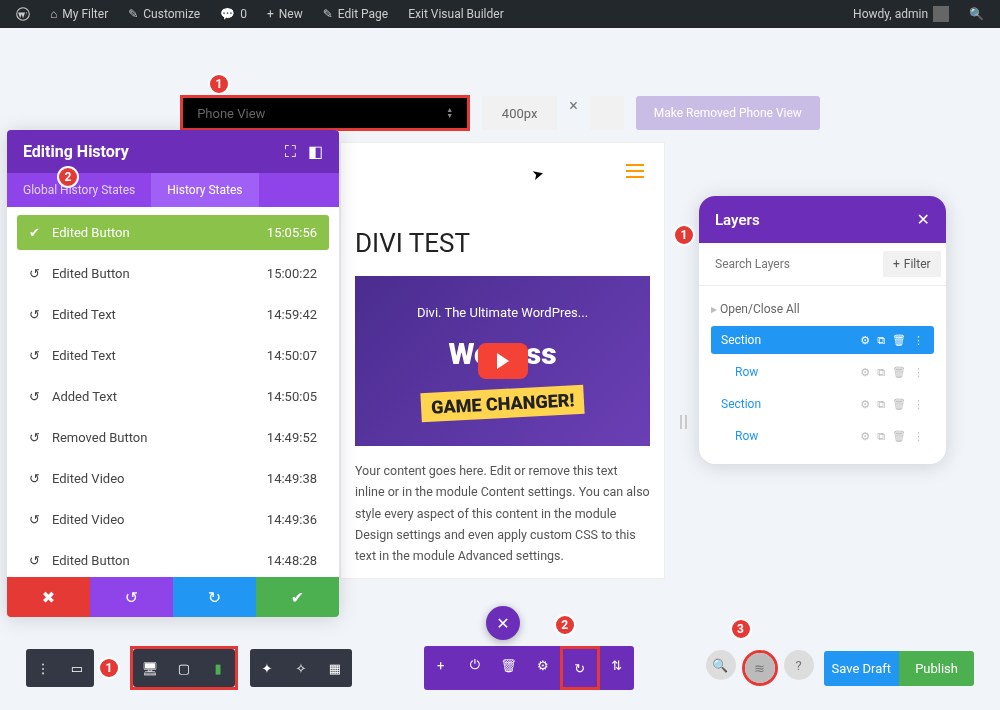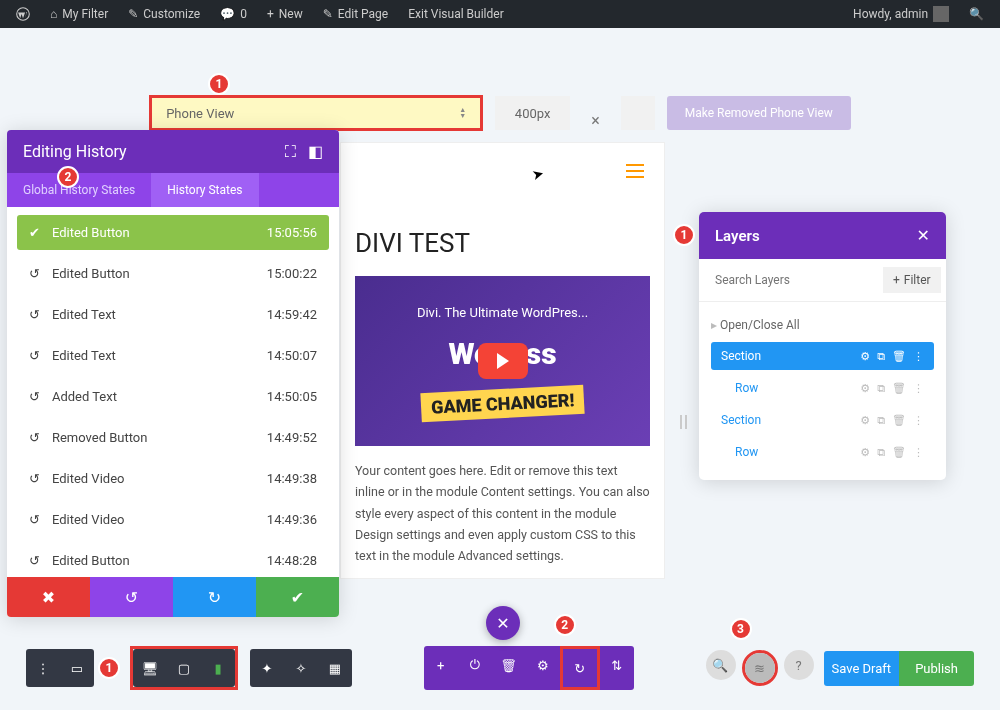--- a/index.html
+++ b/index.html
@@ -2,30 +2,30 @@
 <html><head>
 <meta charset="utf-8">
 <style>
 *{margin:0;padding:0;box-sizing:border-box;font-family:-apple-system,BlinkMacSystemFont,"Segoe UI",Roboto,sans-serif}
 body{width:1000px;height:710px;background:#f1f5f9;overflow:hidden;position:relative}
 .wp-bar{height:28px;background:#23282d;color:#ccc;display:flex;align-items:center;font-size:12px;padding:0 8px;justify-content:space-between}
 .wp-left,.wp-right{display:flex;align-items:center;gap:4px}
 .wp-item{display:flex;align-items:center;gap:5px;padding:0 8px;cursor:pointer}
 .avatar{width:16px;height:16px;background:#666}
 .top-controls{display:flex;align-items:center;gap:12px;padding:12px 0;justify-content:center;margin-top:55px}
-.view-select{width:334px;height:36px;border:3px solid #e53935;background:#fef9c3;display:flex;align-items:center;justify-content:space-between;padding:0 14px;font-size:13px;color:#666;position:relative}
-.width-box{display:flex;align-items:flex-end;gap:17px}
+.view-select{width:290px;height:36px;border:3px solid #e53935;background:#000000;display:flex;align-items:center;justify-content:space-between;padding:0 14px;font-size:13px;color:#666;position:relative}
+.width-box{display:flex;align-items:flex-start;gap:8px}
 .width-input{width:75px;height:34px;background:#f1f1f1;border:none;text-align:center;font-size:13px;color:#666}
 .close-x{font-size:16px;color:#777;cursor:pointer;padding:0 4px}
 .color-sw{width:34px;height:34px;background:#f1f1f1}
 .default-btn{height:34px;padding:0 18px;background:#c9bce5;border:none;color:#fff;font-size:12px;border-radius:3px}
 .callout{position:absolute;width:22px;height:22px;background:#e53935;border:2px solid #fff;border-radius:50%;color:#fff;font-size:12px;font-weight:bold;display:flex;align-items:center;justify-content:center;z-index:200}
 .history-panel{position:absolute;left:7px;top:130px;width:332px;background:#fff;box-shadow:0 2px 20px rgba(0,0,0,.15);border-radius:4px;overflow:hidden;z-index:50}
 .hp-header{background:#6c2eb9;color:#fff;padding:12px 16px;display:flex;align-items:center;justify-content:space-between}
-.hp-title{font-size:16px;font-weight:400}
+.hp-title{font-size:16px;font-weight:700}
 .hp-icons{display:flex;gap:12px}
 .hp-tabs{display:flex;background:#8e44e8}
 .hp-tab{padding:10px 16px;font-size:12px;color:#e0d0ff;cursor:pointer;position:relative}
 .hp-tab.active{background:#a060f5;color:#fff}
 .hp-list{background:#fff;padding:8px 10px;max-height:370px;overflow:hidden}
 .hp-row{display:flex;align-items:center;justify-content:space-between;padding:10px 12px;font-size:13px;color:#444;margin-bottom:6px;border-radius:3px}
 .hp-row.current{background:#8bc34a;color:#fff}
 .hp-row-left{display:flex;align-items:center;gap:12px}
 .hp-actions{display:flex;height:40px}
 .hp-act{flex:1;display:flex;align-items:center;justify-content:center;color:#fff;font-size:16px}
@@ -40,21 +40,21 @@
 .pv-body{padding:12px 14px}
 .pv-title{font-size:26px;font-weight:400;color:#222;margin:18px 0}
 .pv-video{position:relative;height:170px;background:linear-gradient(135deg,#4a2d8f,#6b3fb5);display:flex;align-items:center;justify-content:center;overflow:hidden}
 .pv-video-title{position:absolute;top:29px;color:#fff;font-size:13px;width:100%;text-align:center;padding:0 20px}
 .pv-banner{position:absolute;bottom:28px;background:#ffd54f;color:#222;font-weight:900;font-size:18px;padding:4px 10px;transform:rotate(-3deg)}
 .pv-word{position:absolute;color:#fff;font-size:30px;font-weight:900;top:60px}
 .play-btn{width:50px;height:36px;background:#f44336;border-radius:8px;display:flex;align-items:center;justify-content:center;z-index:2}
 .play-tri{width:0;height:0;border-left:12px solid #fff;border-top:8px solid transparent;border-bottom:8px solid transparent}
 .pv-text{font-size:12.5px;color:#555;line-height:1.7;margin-top:14px}
 .fab{position:absolute;width:34px;height:34px;background:#6c2eb9;border-radius:50%;display:flex;align-items:center;justify-content:center;color:#fff;font-size:16px;left:486px;top:606px;z-index:60;box-shadow:0 2px 8px rgba(0,0,0,.3)}
-.layers-panel{position:absolute;right:54px;top:212px;width:247px;background:#fff;box-shadow:0 2px 20px rgba(0,0,0,.15);border-radius:5px;overflow:hidden}
+.layers-panel{position:absolute;right:54px;top:196px;width:247px;background:#fff;box-shadow:0 2px 20px rgba(0,0,0,.15);border-radius:16px;overflow:hidden}
 .lp-header{background:#6c2eb9;color:#fff;padding:14px 16px;display:flex;justify-content:space-between;align-items:center}
 .lp-title{font-size:15px;font-weight:600}
 .lp-search{display:flex;padding:8px 10px;gap:6px;border-bottom:1px solid #eee}
 .lp-search input{flex:1;border:none;font-size:12px;padding:6px;color:#7f1d1d}
 .lp-filter{background:#f1f1f1;border:none;padding:6px 10px;font-size:12px;color:#555;display:flex;align-items:center;gap:4px}
 .lp-body{padding:10px 12px;font-size:12px}
 .lp-toggle{color:#666;padding:6px 0}
 .lp-item{display:flex;align-items:center;justify-content:space-between;padding:7px 10px;margin:4px 0;border-radius:3px}
 .lp-item.section{background:#2196f3;color:#fff}
 .lp-item.row{color:#2196f3;padding-left:24px}

